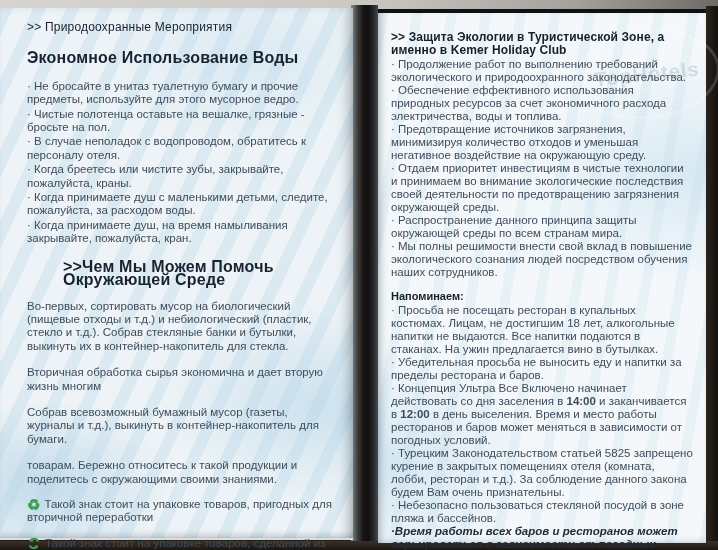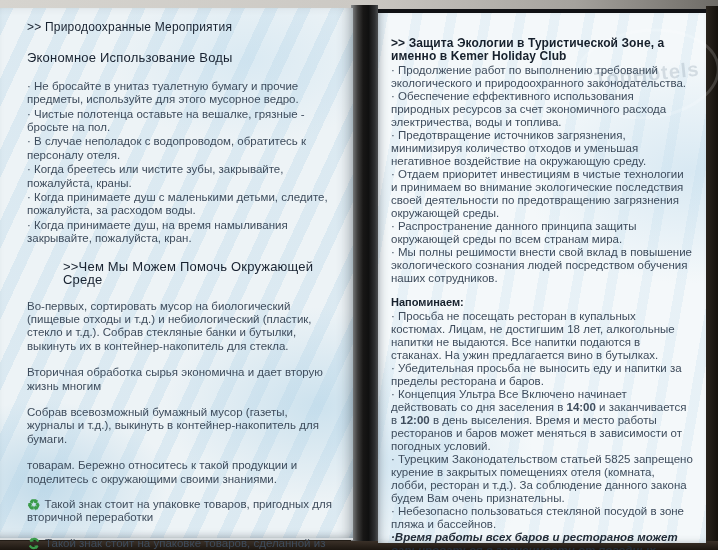--- a/index.html
+++ b/index.html
@@ -47,28 +47,28 @@
       radial-gradient(200px 160px at 5% 85%, rgba(175,210,232,0.45), rgba(175,210,232,0) 70%),
       #f4f8fa;
     border-top:4px solid #101114;
     box-shadow:inset 8px 0 10px -7px rgba(40,50,60,0.40), inset 0 -5px 8px -6px rgba(40,50,60,0.30);
     box-sizing:border-box;
   }
   
   .lp-content{padding:13px 16px 0 27px;color:#3e4c5c;font-size:11.5px;line-height:13.4px;}
   .rp-content{padding:14px 13px 0 13px;color:#3e4c5c;font-size:11.5px;line-height:13.0px;position:relative;}
   .h-main{font-weight:normal;color:#182230;font-size:12px;margin:0 0 17px 0;letter-spacing:0.2px;}
-  .h-sub{font-weight:normal;color:#182230;font-size:13px;margin:0 0 15px 0;letter-spacing:0.2px;}
+  .h-sub{font-weight:bold;color:#182230;font-size:16px;margin:0 0 15px 0;letter-spacing:0.2px;}
   .bullet{margin:0 0 1px 0;}
   .para{margin:0 0 13px 0;}
   .para-tight{margin:0;}
   .recycle-note{margin:12px 0 0 0;position:relative;}
   .recycle-ico{color:#3a9b4a;font-size:15px;line-height:12px;vertical-align:-2px;margin-right:4px;font-weight:bold;}
   .recycle-svg{vertical-align:-3px;margin-right:4px;}
-  .rp-h{font-weight:bold;color:#16202c;font-size:12px;margin:10px 0 1px 0;letter-spacing:0.1px;}
+  .rp-h{font-weight:bold;color:#16202c;font-size:12px;margin:4px 0 1px 0;letter-spacing:0.1px;}
   .rp-bullet{margin:0;}
   .rem-h{font-weight:bold;color:#16202c;font-size:11px;margin:11px 0 1px 0;}
   .bold-italic{font-weight:bold;font-style:italic;color:#222c38;}
   
   .watermark{
     position:absolute;left:196px;top:16px;width:140px;height:84px;
     border:3px solid rgba(255,255,255,0.55);border-radius:50%;
     transform:rotate(-6deg);opacity:0.30;pointer-events:none;
     display:flex;align-items:center;justify-content:center;
   }

